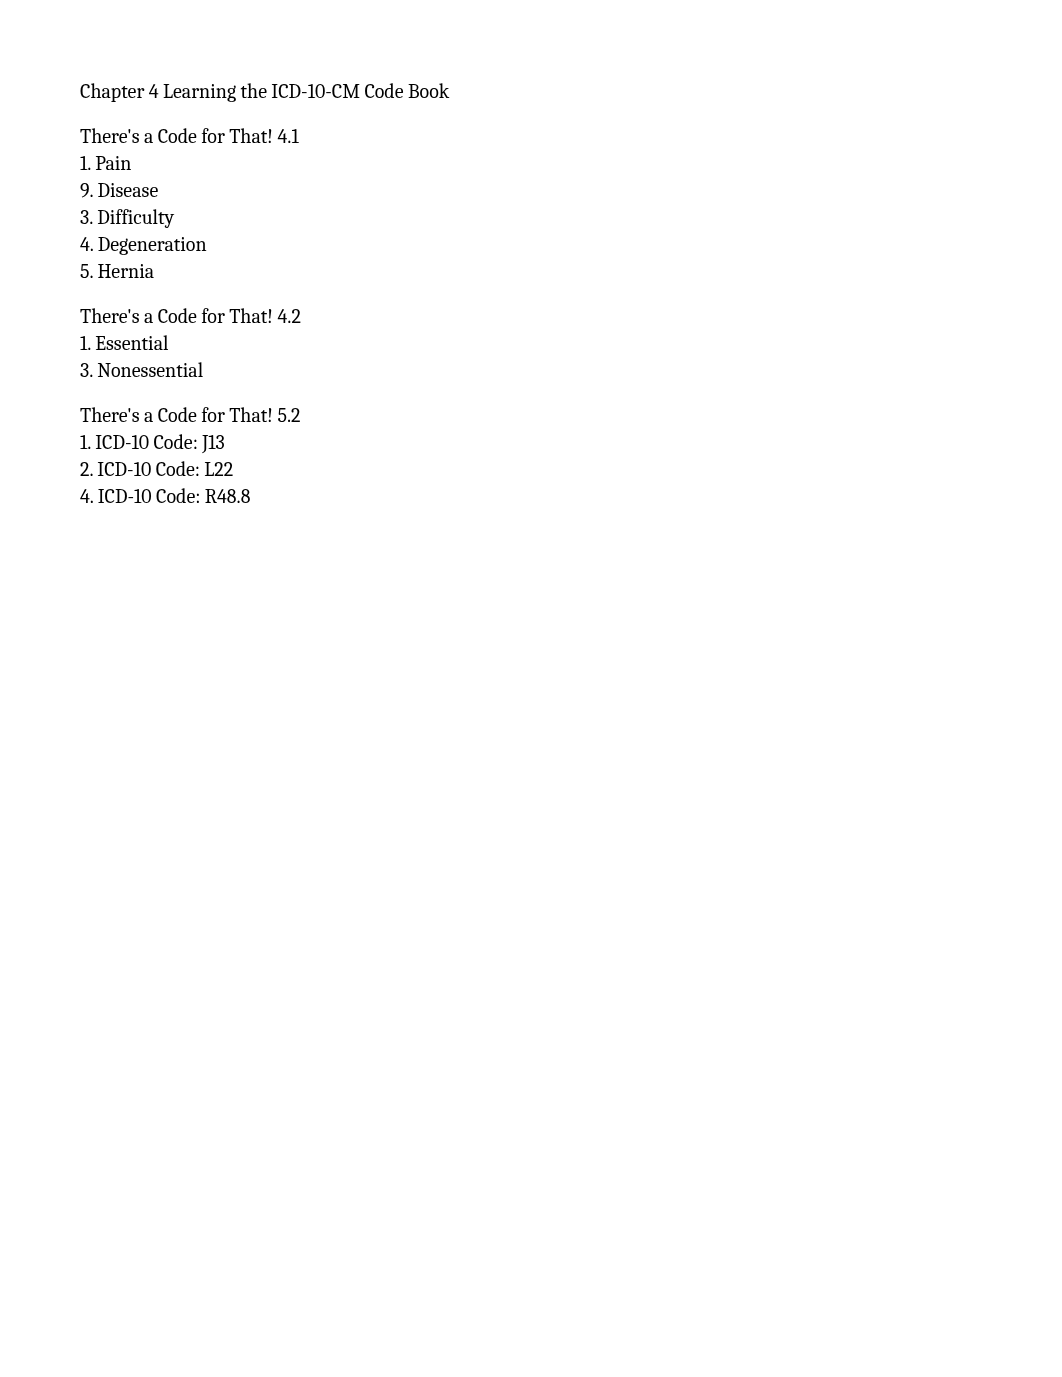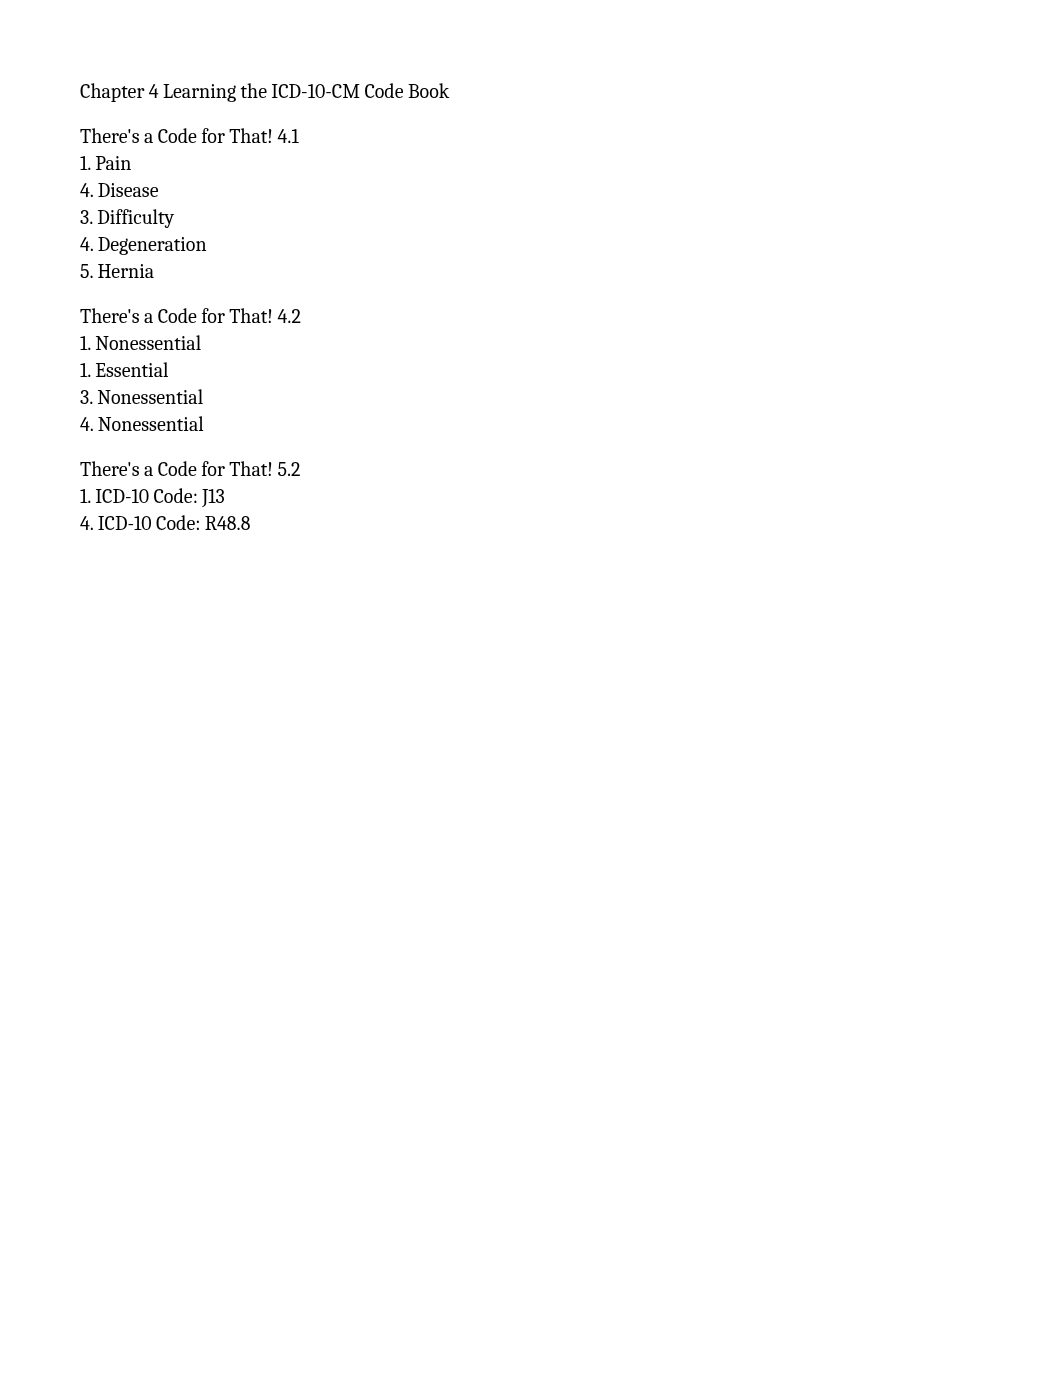--- a/index.html
+++ b/index.html
@@ -32,31 +32,30 @@
     }
   </style>
 </head>
 <body>
 
 <div class="chapter-title">Chapter 4 Learning the ICD-10-CM Code Book</div>
 
 <div class="section">
   <div class="section-heading">There's a Code for That! 4.1</div>
   <div class="item-line">1. Pain</div>
-  <div class="item-line">4. Disease</div>
+  <div class="item-line">9. Disease</div>
   <div class="item-line">3. Difficulty</div>
   <div class="item-line">4. Degeneration</div>
   <div class="item-line">5. Hernia</div>
 </div>
 
 <div class="section">
   <div class="section-heading">There's a Code for That! 4.2</div>
-  <div class="item-line">1. Nonessential</div>
   <div class="item-line">1. Essential</div>
   <div class="item-line">3. Nonessential</div>
-  <div class="item-line">4. Nonessential</div>
 </div>
 
 <div class="section">
   <div class="section-heading">There's a Code for That! 5.2</div>
   <div class="item-line">1. ICD-10 Code: J13</div>
+  <div class="item-line">2. ICD-10 Code: L22</div>
   <div class="item-line">4. ICD-10 Code: R48.8</div>
 </div>
 
 </body></html>

